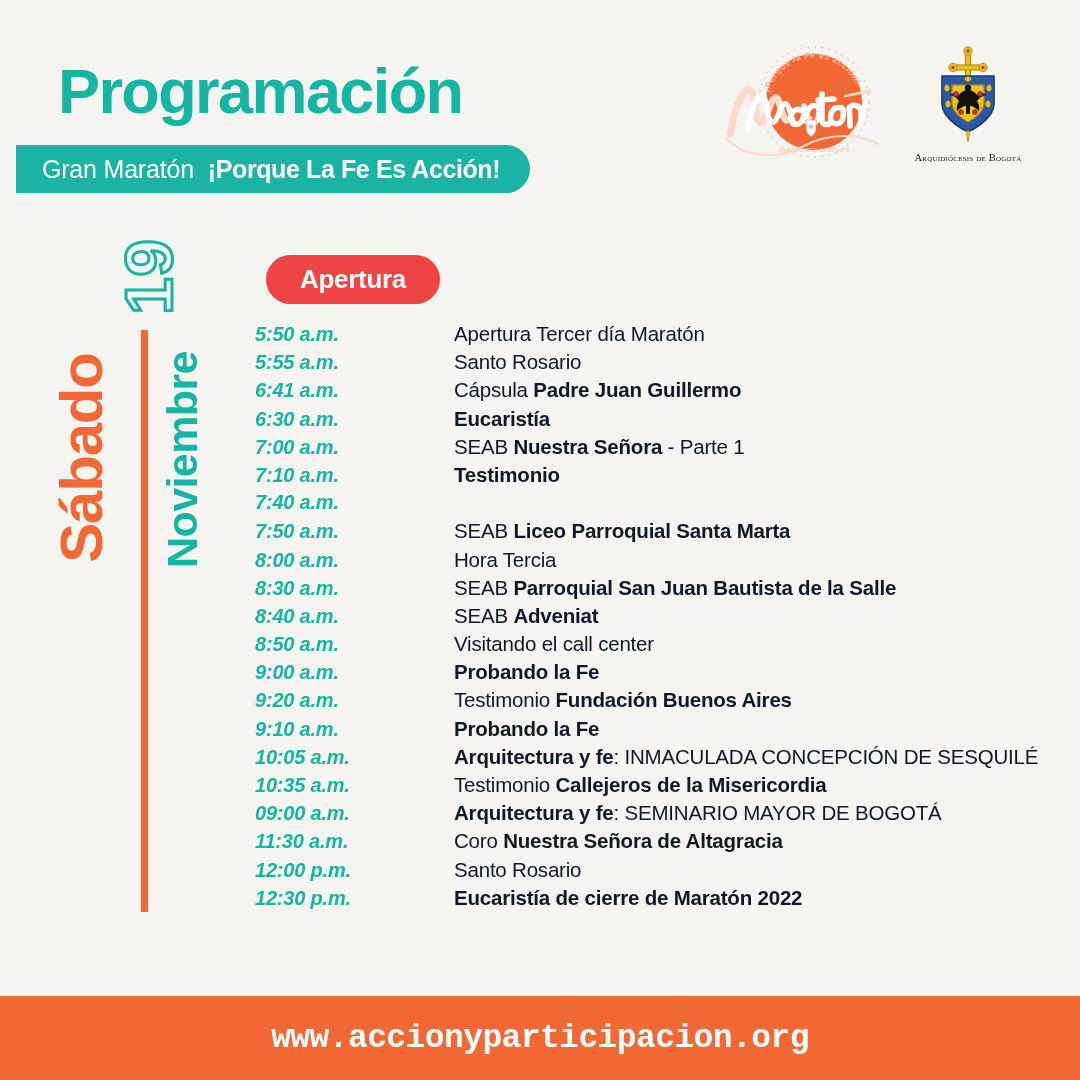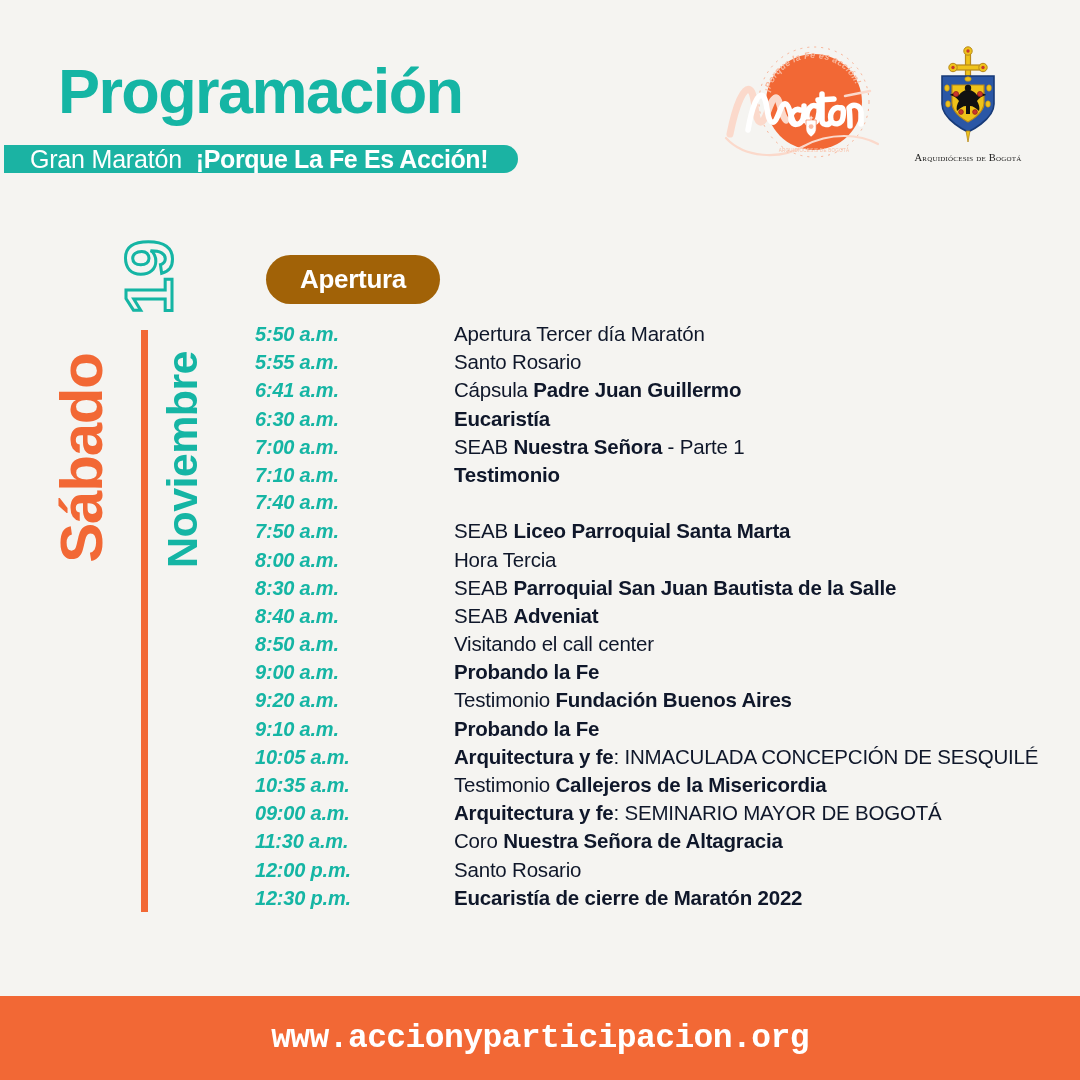--- a/index.html
+++ b/index.html
@@ -34,23 +34,23 @@
     font-weight: bold;
     letter-spacing: -1.6px;
     color: #15B5A4;
     line-height: 1;
     white-space: nowrap;
     margin-left: 32px;
   }
 
   .subtitle-pill {
     position: absolute;
-    left: 4px;
+    left: 16px;
     top: 145px;
-    height: 28px;
+    height: 48px;
     background: #1BB3A3;
     border-radius: 0 24px 24px 0;
     padding: 0 30px 0 26px;
     display: flex;
     align-items: center;
     gap: 14px;
     white-space: nowrap;
   }
   .subtitle-regular {
     color: #FFFFFF;
@@ -155,21 +155,21 @@
     height: 582px;
     background: #F26835;
   }
 
   
   .section-badge {
     position: absolute;
     left: 266px;
     top: 255px;
     height: 49px;
-    background: #a16207;
+    background: #ef4444;
     border-radius: 26px;
     padding: 0 34px;
     display: flex;
     align-items: center;
     justify-content: center;
   }
   .section-badge span {
     color: #FFFFFF;
     font-size: 26px;
     font-weight: bold;

